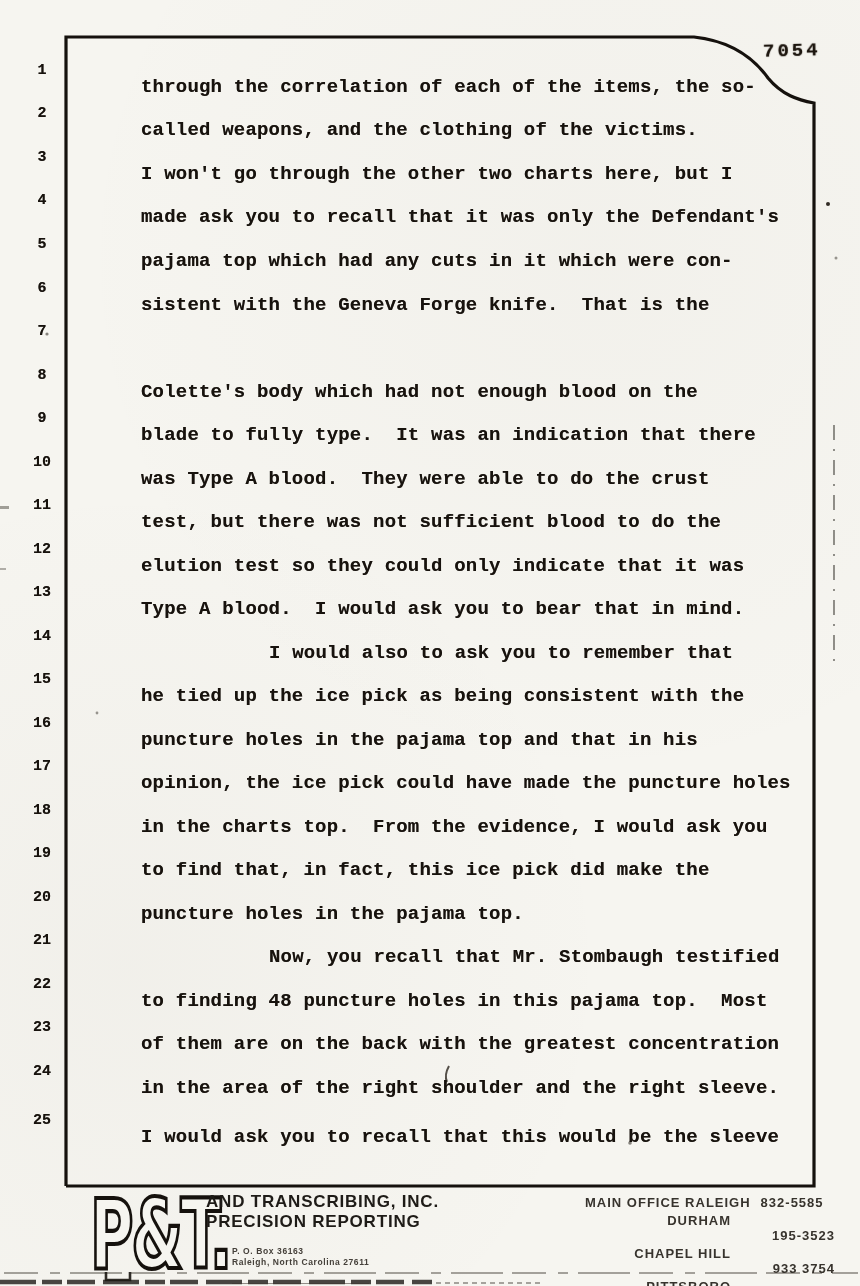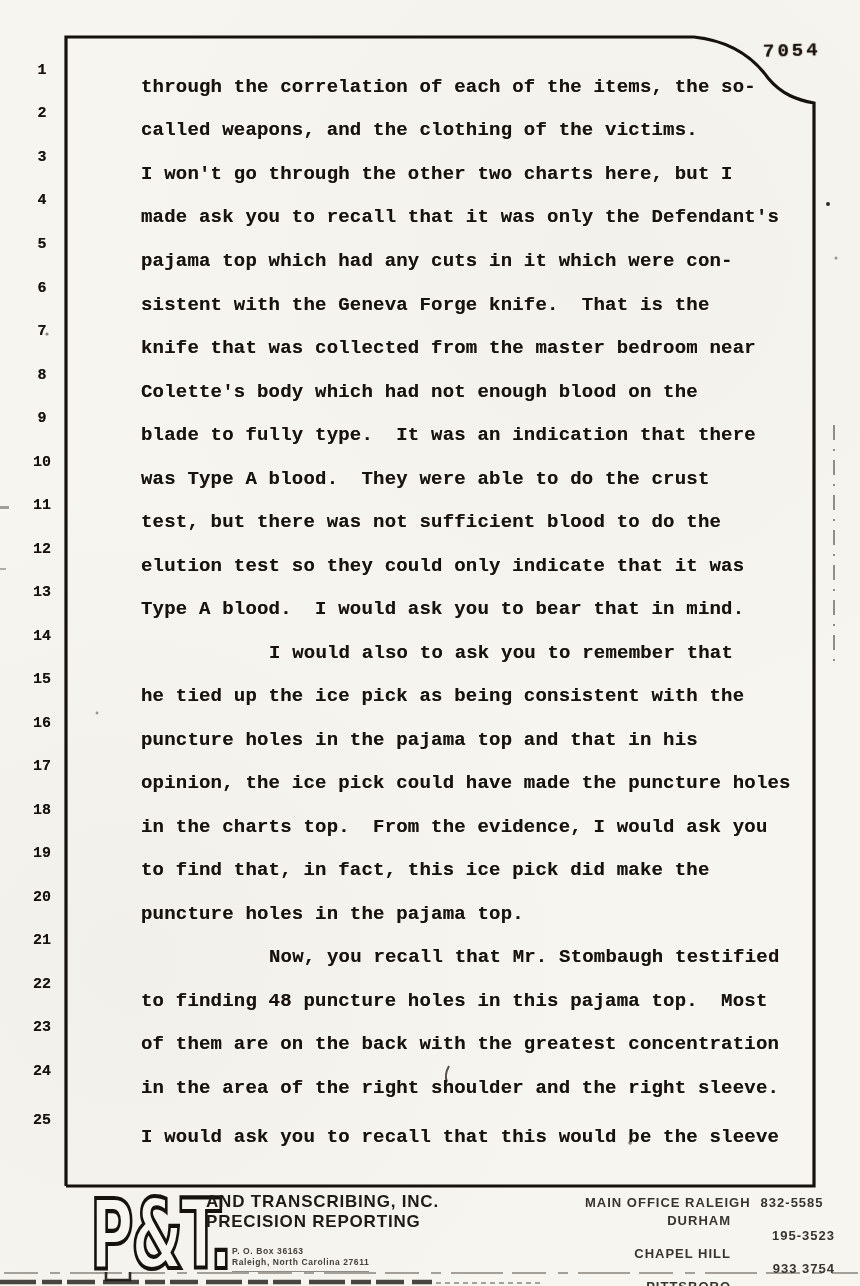--- a/index.html
+++ b/index.html
@@ -43,21 +43,21 @@
     font:700 17px "Liberation Sans", sans-serif;color:#1e1b17;
     letter-spacing:0.8px;line-height:20px;
     filter:blur(0.3px);
   }
   .address{
     position:absolute;left:232px;top:1246px;
     font:700 8.5px "Liberation Sans", sans-serif;color:#45403a;
     letter-spacing:0.6px;line-height:11px;
     filter:blur(0.55px);
   }
-  .address .addr2{border-bottom:1px solid rgba(60,55,48,0.55);padding-bottom:3px;text-align:right;}
+  .address .addr2{border-bottom:1px solid rgba(60,55,48,0.55);padding-bottom:15px;text-align:right;}
   .offices{
     position:absolute;left:585px;top:1195px;width:250px;
     font:700 13px "Liberation Sans", sans-serif;color:#37332d;
     letter-spacing:1px;filter:blur(0.35px);text-align:right;
   }
   .office-row{display:flex;margin-bottom:3px;}
   .office-row .office-label{width:112px;flex:none;}
   .office-row.main .office-label{width:auto;margin-right:10px;}
   .office-row:not(.main){padding-left:34px;flex-direction:column;}
 </style>
@@ -116,21 +116,20 @@
     <div class="tline" style="top:236px">
         <span class="num">5</span>
         <span class="txt">pajama top which had any cuts in it which were con-</span>
       </div>
     <div class="tline" style="top:280px">
         <span class="num">6</span>
         <span class="txt">sistent with the Geneva Forge knife.  That is the</span>
       </div>
     <div class="tline" style="top:323px">
         <span class="num">7</span>
-        <span class="txt">knife that was collected from the master bedroom near</span>
       </div>
     <div class="tline" style="top:367px">
         <span class="num">8</span>
         <span class="txt">Colette's body which had not enough blood on the</span>
       </div>
     <div class="tline" style="top:410px">
         <span class="num">9</span>
         <span class="txt">blade to fully type.  It was an indication that there</span>
       </div>
     <div class="tline" style="top:454px">

